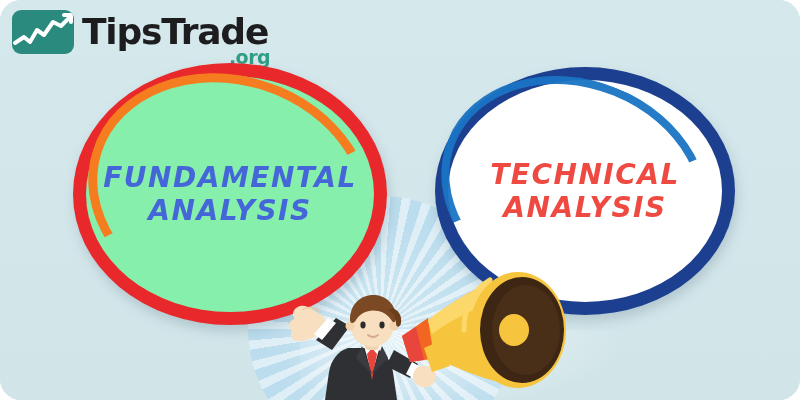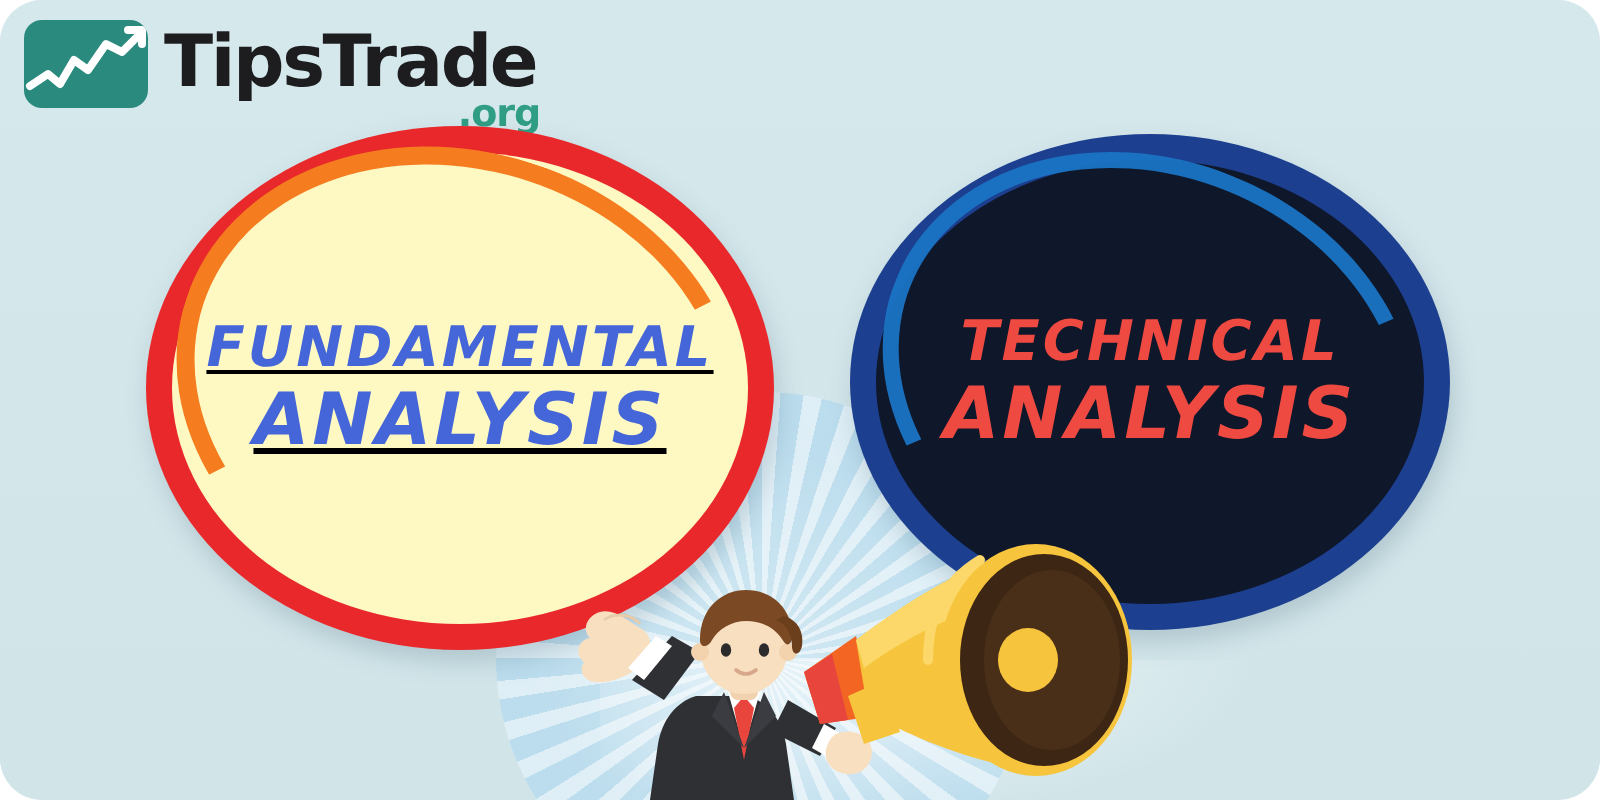--- a/index.html
+++ b/index.html
@@ -105,47 +105,46 @@
     display: flex;
     flex-direction: column;
     align-items: center;
     justify-content: center;
   }
   .bubble-left {
     left: 86px;
     top: 76px;
     width: 288px;
     height: 236px;
-    background: #fef9c3;
+    background: #86efac;
     box-shadow:
       0 0 0 13px #e8282a,
       0 0 0 16px rgba(255,255,255,0);
     filter: drop-shadow(2px 6px 6px rgba(60,90,110,.22));
-    text-decoration: underline;
   }
   .bubble-left-orange {
     position: absolute;
     left: 86px;
     top: 76px;
     width: 288px;
     height: 236px;
     border-radius: 50%;
     border: 9px solid transparent;
     border-top-color: #f57d20;
     border-left-color: #f57d20;
     transform: rotate(18deg);
     box-sizing: border-box;
     pointer-events: none;
   }
   .bubble-right {
-    left: 438px;
+    left: 448px;
     top: 80px;
     width: 274px;
     height: 222px;
-    background: #0f172a;
+    background: #ffffff;
     box-shadow: 0 0 0 13px #1d3f8f;
     filter: drop-shadow(2px 6px 6px rgba(60,90,110,.22));
     text-align: center;
   }
   .bubble-right-hilite {
     position: absolute;
     left: 438px;
     top: 80px;
     width: 274px;
     height: 222px;
@@ -163,21 +162,21 @@
     font-family: "DejaVu Sans", sans-serif;
     font-weight: 700;
     font-style: italic;
     letter-spacing: 1.5px;
     text-transform: uppercase;
     white-space: nowrap;
   }
   .left-text .bubble-line { color: #4566d8; }
   .right-text .bubble-line { color: #ee4a42; }
   .bubble-line.l1 { font-size: 28px; }
-  .bubble-line.l2 { font-size: 36px; margin-top: 0; }
+  .bubble-line.l2 { font-size: 28px; margin-top: 0; }
 
   
   .vs {
     position: absolute;
     left: 345px;
     top: 214px;
     font-family: "DejaVu Sans", sans-serif;
     font-size: 84px;
     font-weight: 700;
     color: #1a1a1a;

